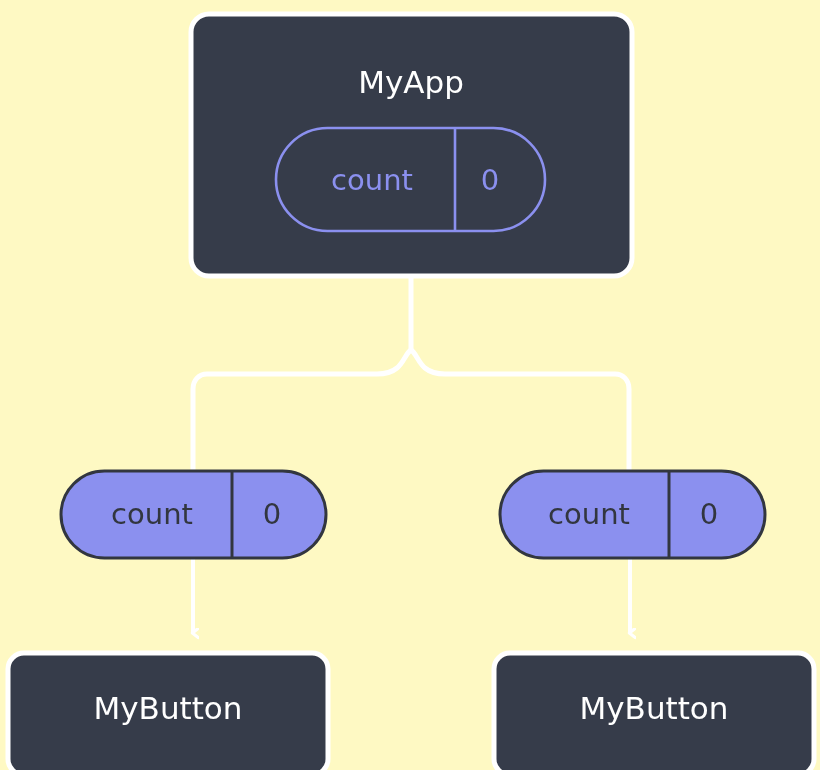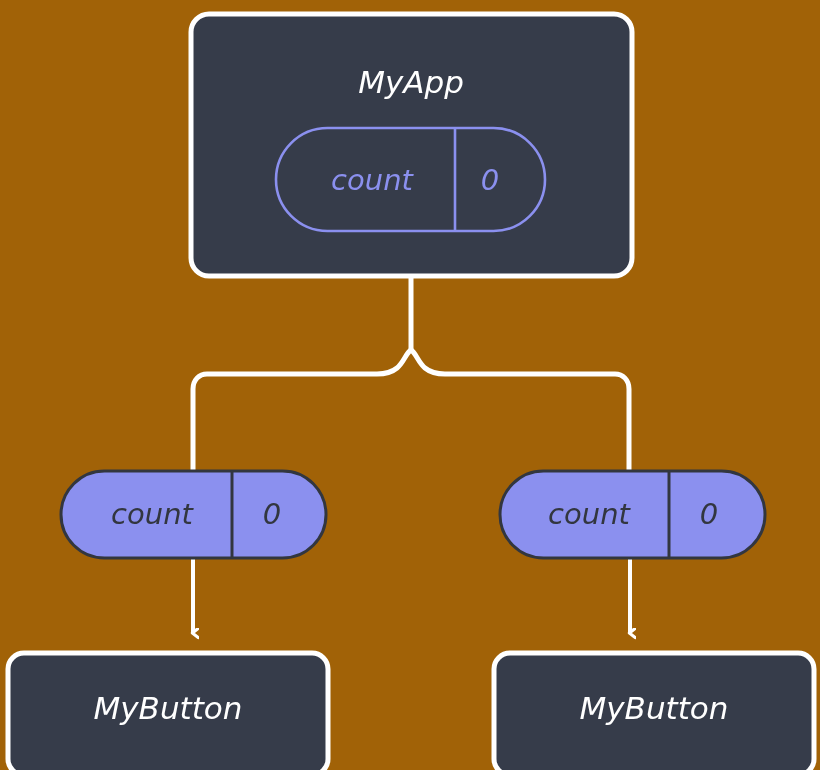--- a/index.html
+++ b/index.html
@@ -10,22 +10,21 @@
   body {
     width: 820px;
     height: 770px;
     overflow: hidden;
     font-family: "DejaVu Sans", sans-serif;
   }
   #stage {
     position: relative;
     width: 820px;
     height: 770px;
-    background: #a16207;
-    font-style: italic;
+    background: #fef9c3;
   }
   #diagram {
     position: absolute;
     left: 0;
     top: 0;
     width: 820px;
     height: 770px;
     display: block;
   }
   .node-label {

